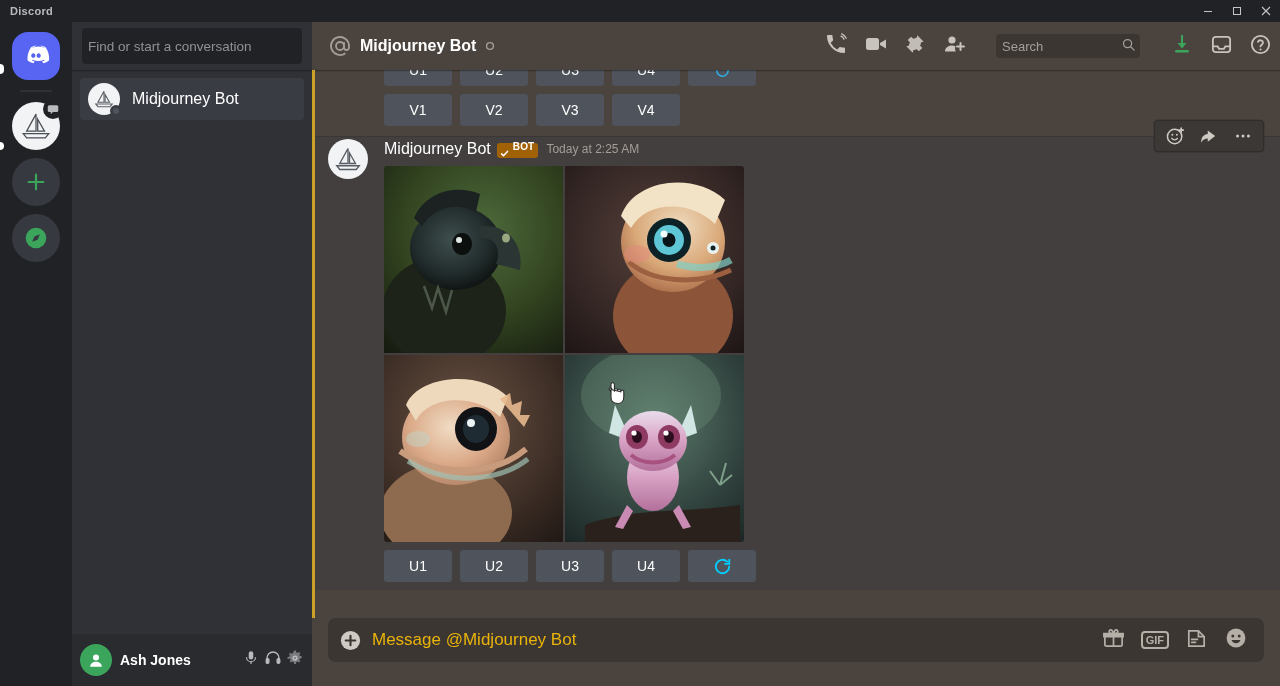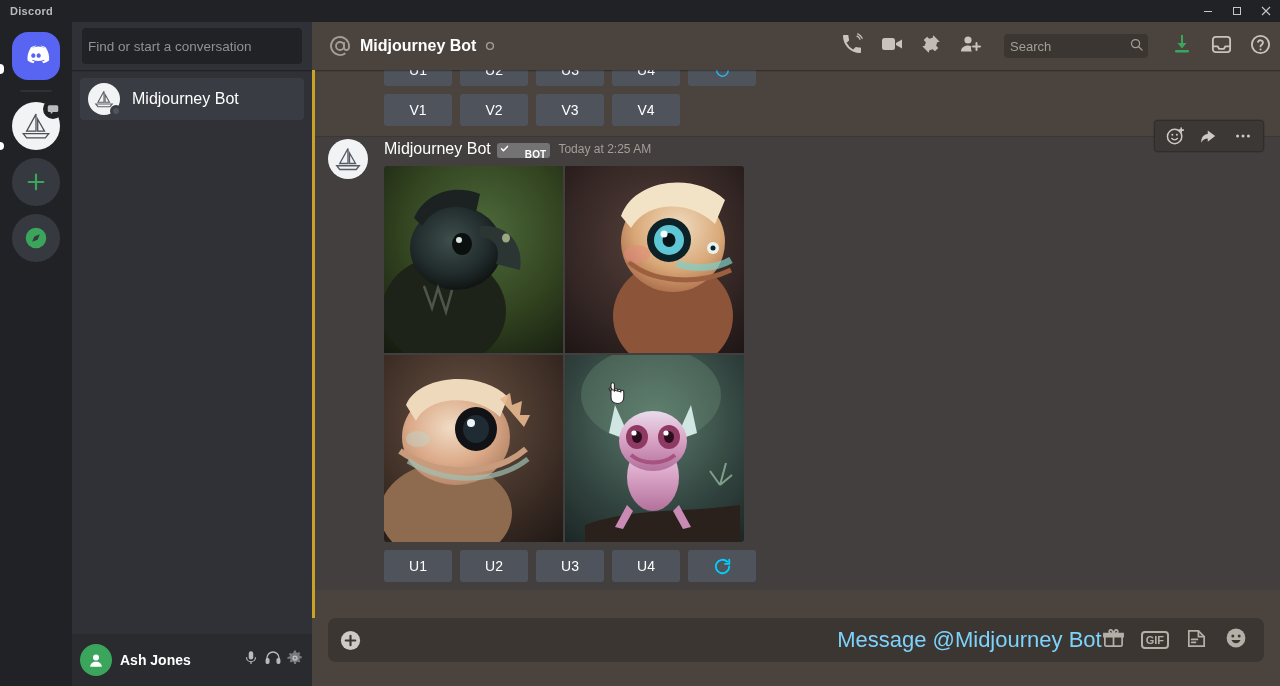--- a/index.html
+++ b/index.html
@@ -95,41 +95,41 @@
     background:#4a433e;
     box-shadow:0 1px 0 rgba(4,4,5,.2),0 1.5px 0 rgba(6,6,7,.05),0 2px 0 rgba(4,4,5,.05);
     z-index:5;
   }
   .chanhead .at{ color:#a49e97; margin-right:8px; display:flex; }
   .chanhead .title{ font-size:16px; font-weight:bold; color:#ffffff; }
   .chanhead .dot{ margin-left:9px; color:#a49e97; }
   .headicons{ margin-left:auto; display:flex; align-items:center; gap:16px; color:#c8c3bd; }
   .hsearch{
     width:144px; height:24px; background:#3b3632; border-radius:4px; display:flex;
-    align-items:center; padding:0 4px 0 6px; font-size:13px; color:#a49e97; margin:0 6px;
+    align-items:center; padding:0 4px 0 6px; font-size:13px; color:#a49e97; margin:0 14px;
   }
 
   
   .scroll{ flex:1; position:relative; overflow:hidden; }
   .gold-line{ position:absolute; left:0; top:0; bottom:0; width:3px; background:#c9a227; z-index:6;}
 
   .msg-top{ padding:0 0 10px 0; }
   .msgblock{ padding:2px 48px 8px 72px; position:relative; }
   .msgblock.hovered{ background:#433f3f; }
   .msgblock.hovered::before{
      content:""; position:absolute; left:0; right:0; top:0; height:1px; background:rgba(0,0,0,.12);}
   .avatar-lg{
     position:absolute; left:16px; top:3px; width:40px; height:40px; border-radius:50%;
     background:#f2f3f5; display:flex; align-items:center; justify-content:center;
   }
   .mhead{ display:flex; align-items:center; gap:6px; line-height:22px; }
   .mname{ font-size:16px; font-weight:500; color:#ffffff; }
   .botbadge{
-    background:#737373; color:#fff; font-size:10px; font-weight:600; border-radius:3px;
-    padding:1px 4px 0 3px; height:15px; display:inline-flex; align-items:flex-start; gap:16px;
+    background:#a16207; color:#fff; font-size:10px; font-weight:600; border-radius:3px;
+    padding:1px 4px 0 3px; height:15px; display:inline-flex; align-items:flex-end; gap:4px;
     letter-spacing:.2px; position:relative; top:1px;
   }
   .mtime{ font-size:12px; color:#a49e97; margin-left:2px; }
   .mtext{ font-size:16px; line-height:22px; color:#e6e1dc; font-weight:bold; padding-top:1px;}
   .mention{ background:rgba(88,101,242,.3); color:#c9cdfb; border-radius:3px; padding:0 2px;
             font-weight:bold;}
   .dim{ color:#d2ccc6; font-weight:normal; }
 
   .grid{ width:360px; margin-top:6px; display:grid; grid-template-columns:1fr 1fr;
          gap:2px; border-radius:3px; overflow:hidden; }
@@ -154,21 +154,21 @@
   
   .composer-wrap{ padding:0 16px 24px 16px; flex:none; background:#4a433e; }
   .composer{
     background:#3b3632; border-radius:8px; min-height:44px; display:flex; align-items:center;
     padding:0 16px 0 0;
   }
   .composer .plusbtn{
     width:44px; height:44px; display:flex; align-items:center; justify-content:center;
     flex:none; color:#b5afa8; cursor:pointer;
   }
-  .composer .ph{ flex:1; font-size:22px; color:#7dd3fc;text-align:right; }
+  .composer .ph{ flex:1; font-size:17px; color:#eab308; }
   .composer .cicons{ display:flex; align-items:center; gap:16px; color:#b5afa8; }
   .gifbtn{
     border:2px solid #b5afa8; border-radius:4px; font-size:11px; font-weight:bold;
     padding:0 3px; line-height:14px; height:18px; display:flex; align-items:center;
     color:#b5afa8;
   }
 
   .cursor{ position:absolute; left:605px; top:378px; z-index:30; pointer-events:none; }
 </style>
 </head>

